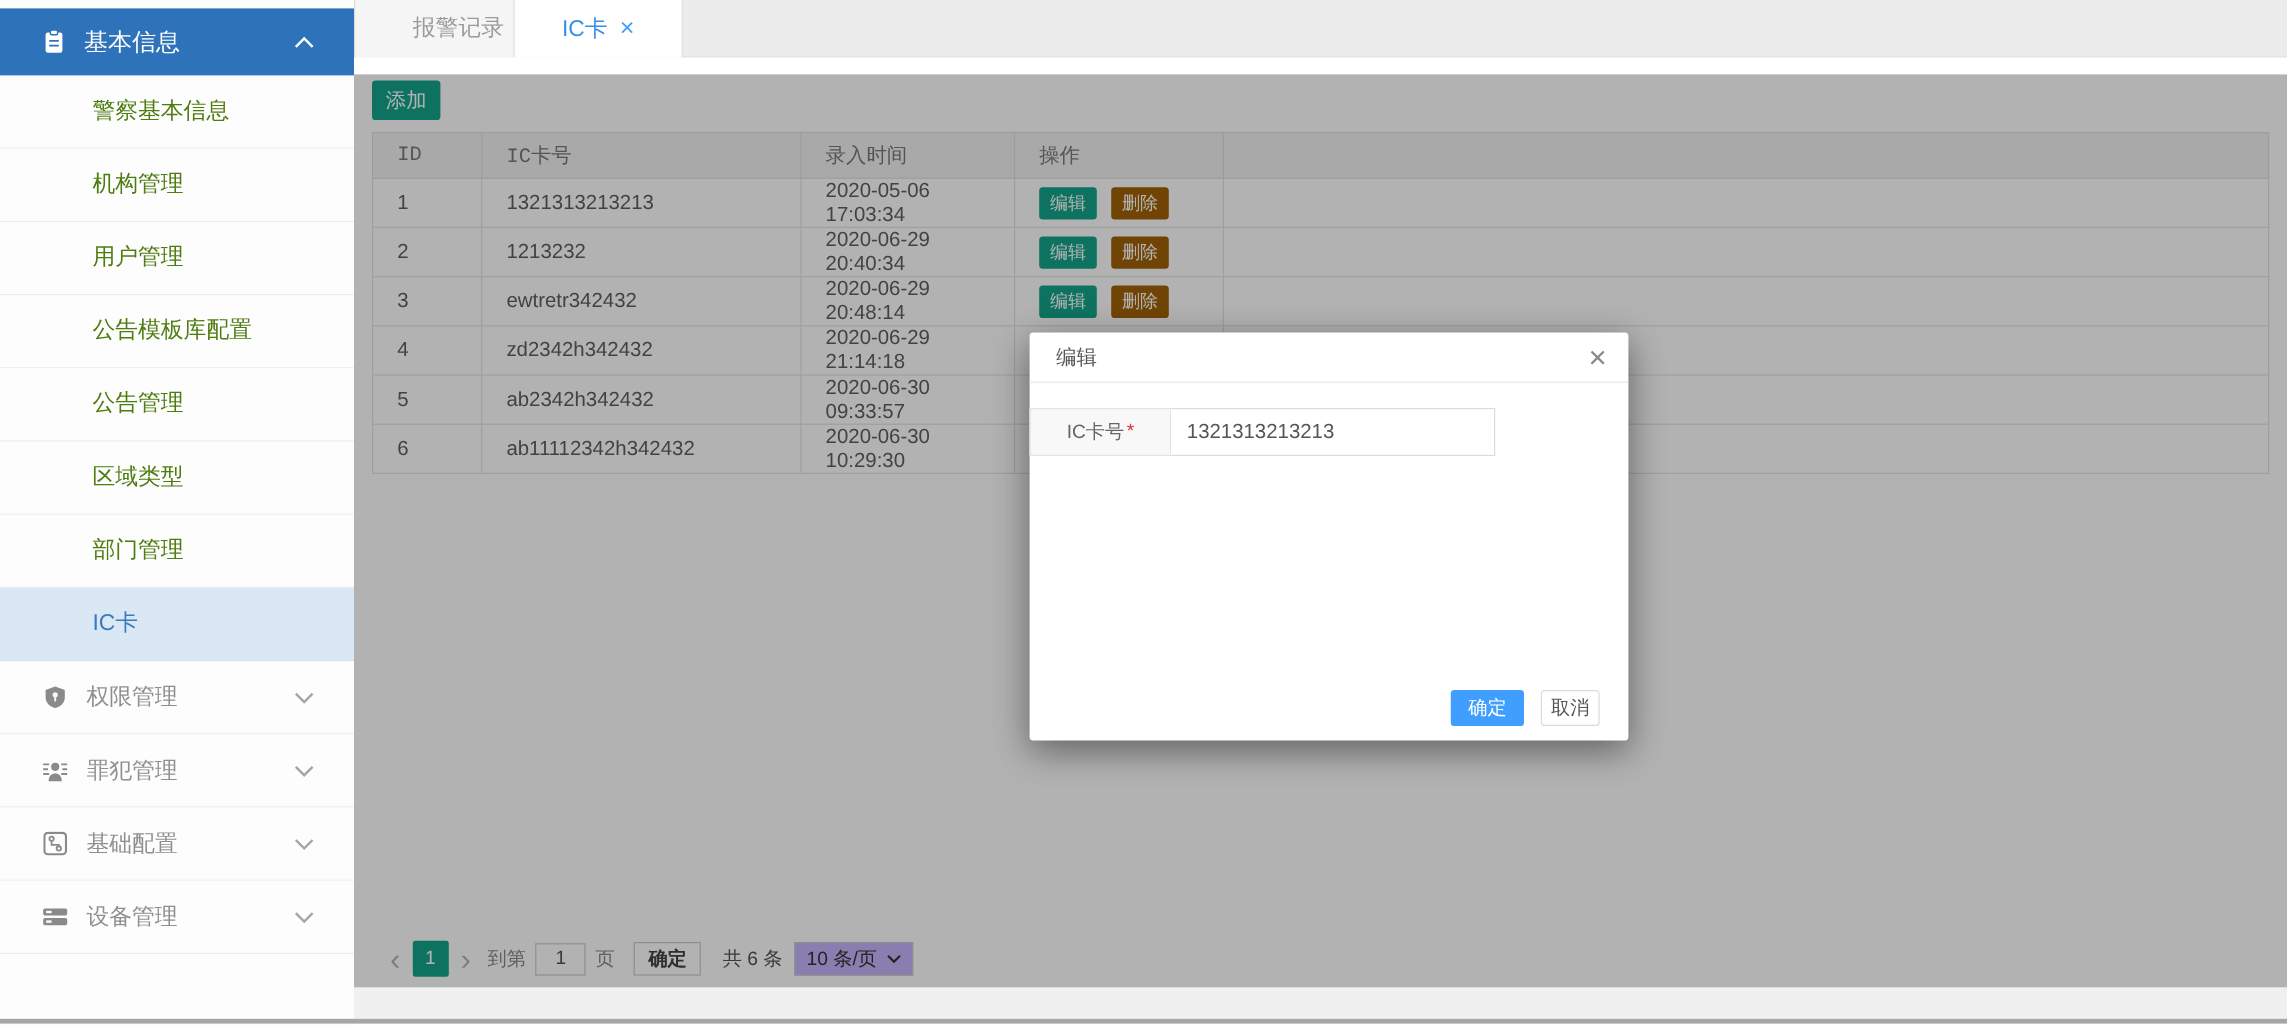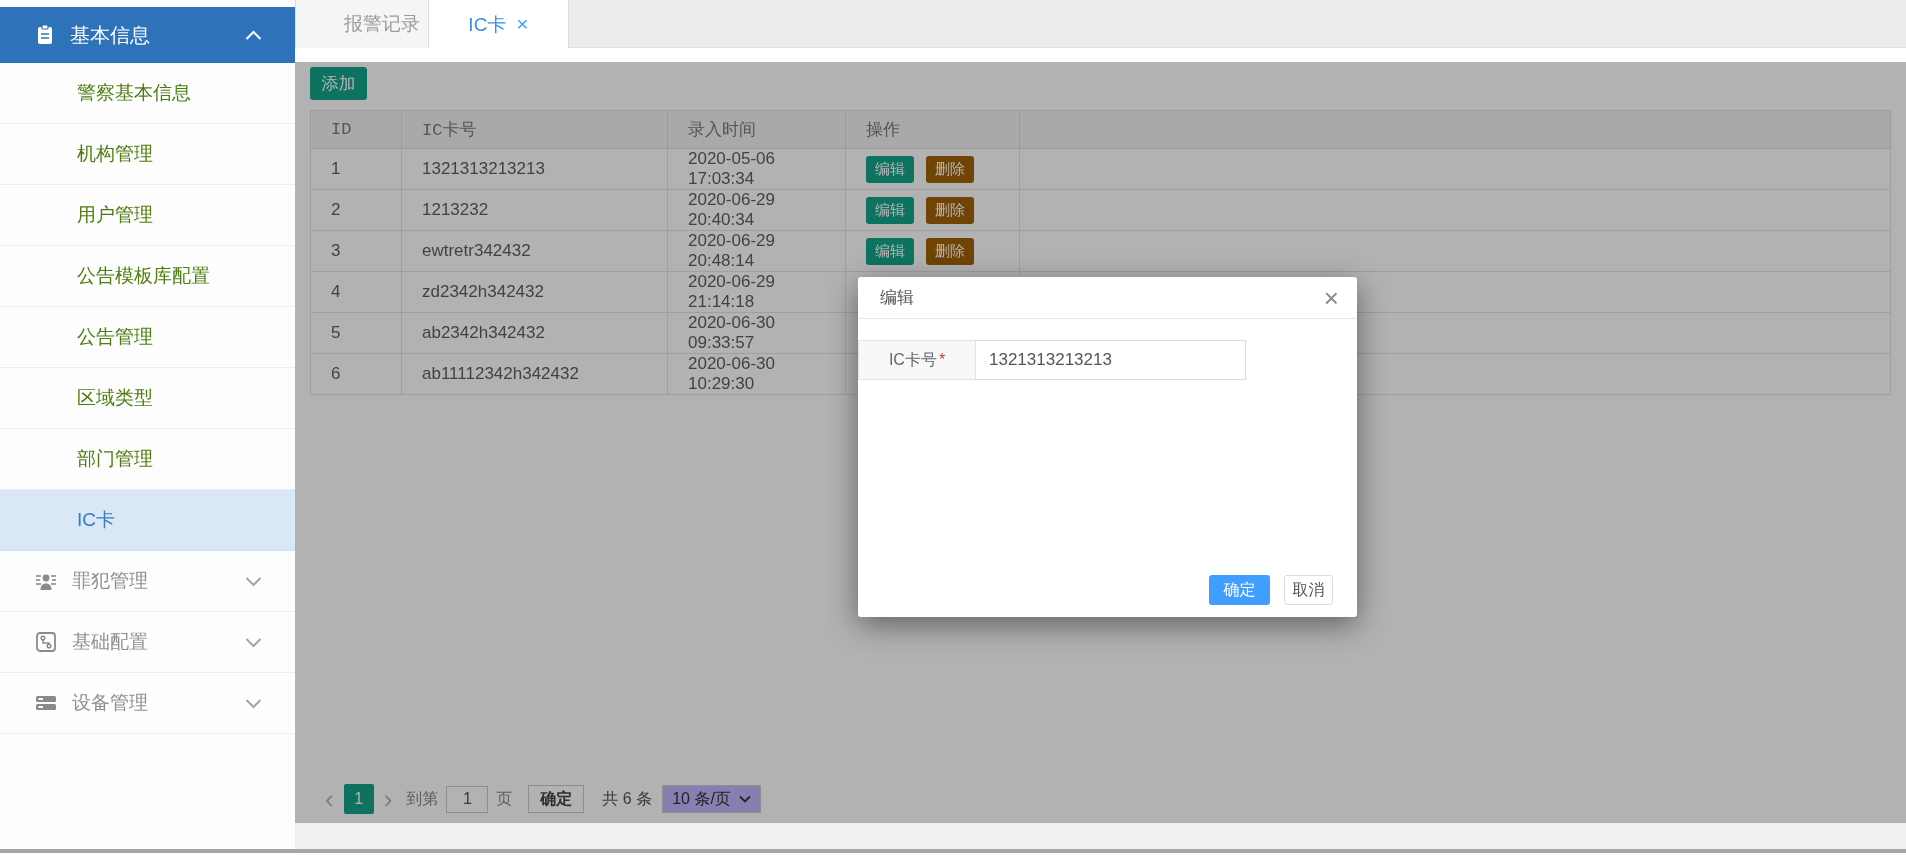--- a/index.html
+++ b/index.html
@@ -113,20 +113,35 @@
       <div class="sub-item">机构管理</div>
       <div class="sub-item">用户管理</div>
       <div class="sub-item">公告模板库配置</div>
       <div class="sub-item">公告管理</div>
       <div class="sub-item">区域类型</div>
       <div class="sub-item">部门管理</div>
       <div class="sub-item active">IC卡</div>
 
       <div class="group-item">
         <span class="icon">
+          <svg width="20" height="20" viewBox="0 0 20 20">
+            <path d="M10 1 L18 4 V10 C18 15 14 18 10 19 C6 18 2 15 2 10 V4 Z" fill="#8a8a8a"></path>
+            <circle cx="10" cy="8" r="2.2" fill="#f7f7f7"></circle>
+              <rect x="9.2" y="9" width="1.6" height="4.5" fill="#f7f7f7"></rect>
+          </svg>
+        </span>
+        <span class="lbl">权限管理</span>
+        <span class="chev">
+          <svg width="17" height="11" viewBox="0 0 17 11">
+              <polyline points="1.5,2 8.5,9 15.5,2" fill="none" stroke="currentColor" stroke-width="2"></polyline>
+            </svg>
+        </span>
+      </div>
+      <div class="group-item">
+        <span class="icon">
           <svg width="22" height="20" viewBox="0 0 22 20">
             <g stroke="#8a8a8a" stroke-width="1.6">
               <line x1="1" y1="5" x2="6" y2="5"></line>
                 <line x1="1" y1="9" x2="5" y2="9"></line>
                 <line x1="1" y1="13" x2="6" y2="13"></line>
               <line x1="16" y1="5" x2="21" y2="5"></line>
                 <line x1="17" y1="9" x2="21" y2="9"></line>
                 <line x1="16" y1="13" x2="21" y2="13"></line>
             </g>
             <circle cx="11" cy="7" r="3.4" fill="#8a8a8a"></circle>

